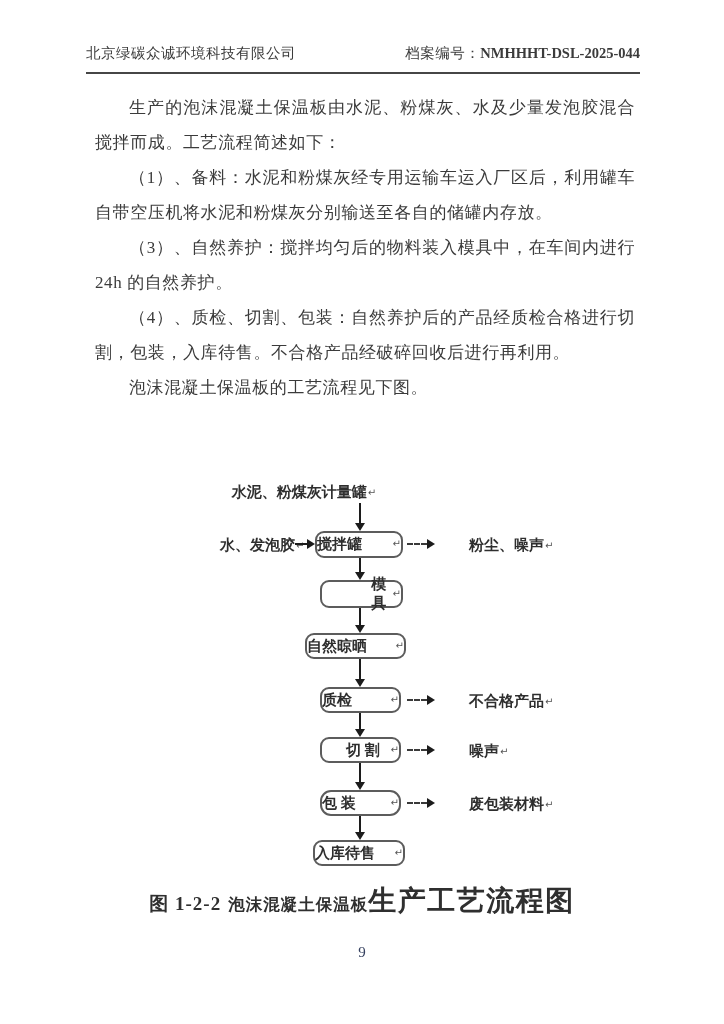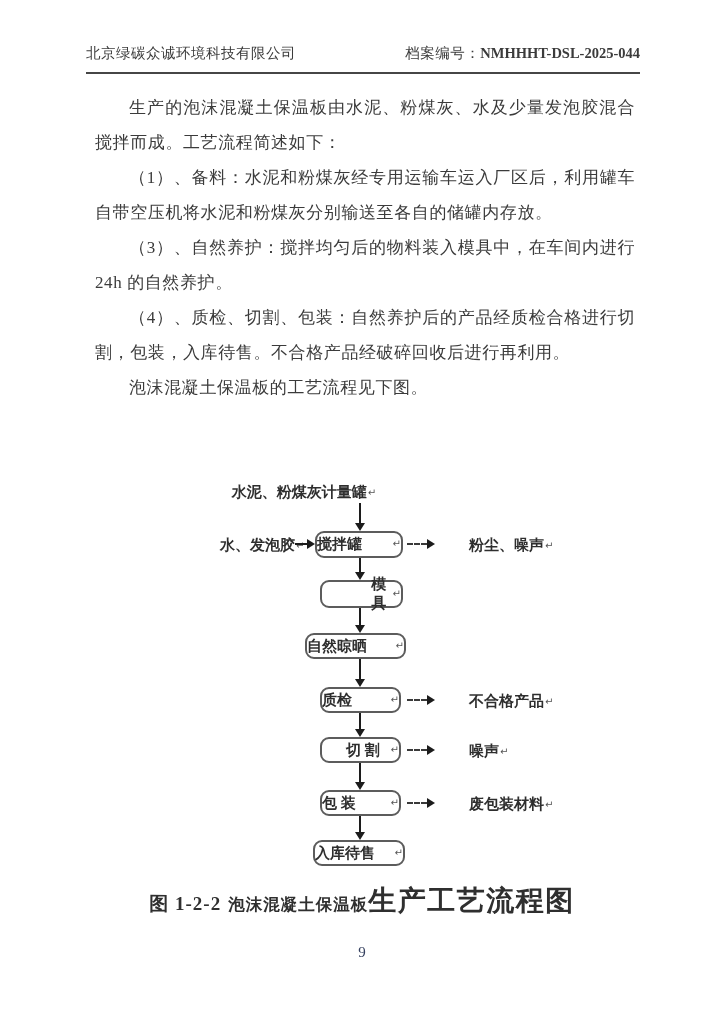--- a/index.html
+++ b/index.html
@@ -49,21 +49,21 @@
     border:2px solid #5c5c5c; border-radius:9px;
     background:#ffffff;
     display:flex; align-items:center; justify-content:space-between;
     text-align:center;
   }
   .b1 { left:307px; top:53px;  width:88px;  height:27px; }
   .b2 { left:312px; top:102px; width:83px;  height:28px;padding-left:44px; }
   .b3 { left:297px; top:155px; width:101px; height:26px; }
   .b4 { left:312px; top:209px; width:81px;  height:26px; }
   .b5 { left:312px; top:259px; width:81px;  height:26px;padding-left:24px; }
-  .b6 { left:312px; top:312px; width:81px;  height:26px; }
+  .b6 { left:312px; top:312px; width:81px;  height:26px;border-radius:11px; }
   .b7 { left:305px; top:362px; width:92px;  height:26px; }
 
   
   .va {
     position:absolute; left:346px; width:12px;
     display:flex; flex-direction:column; align-items:center;
   }
   .va-line { flex:1; width:2px; background:#1c1c1c; }
   .va-head {
     width:0; height:0;

